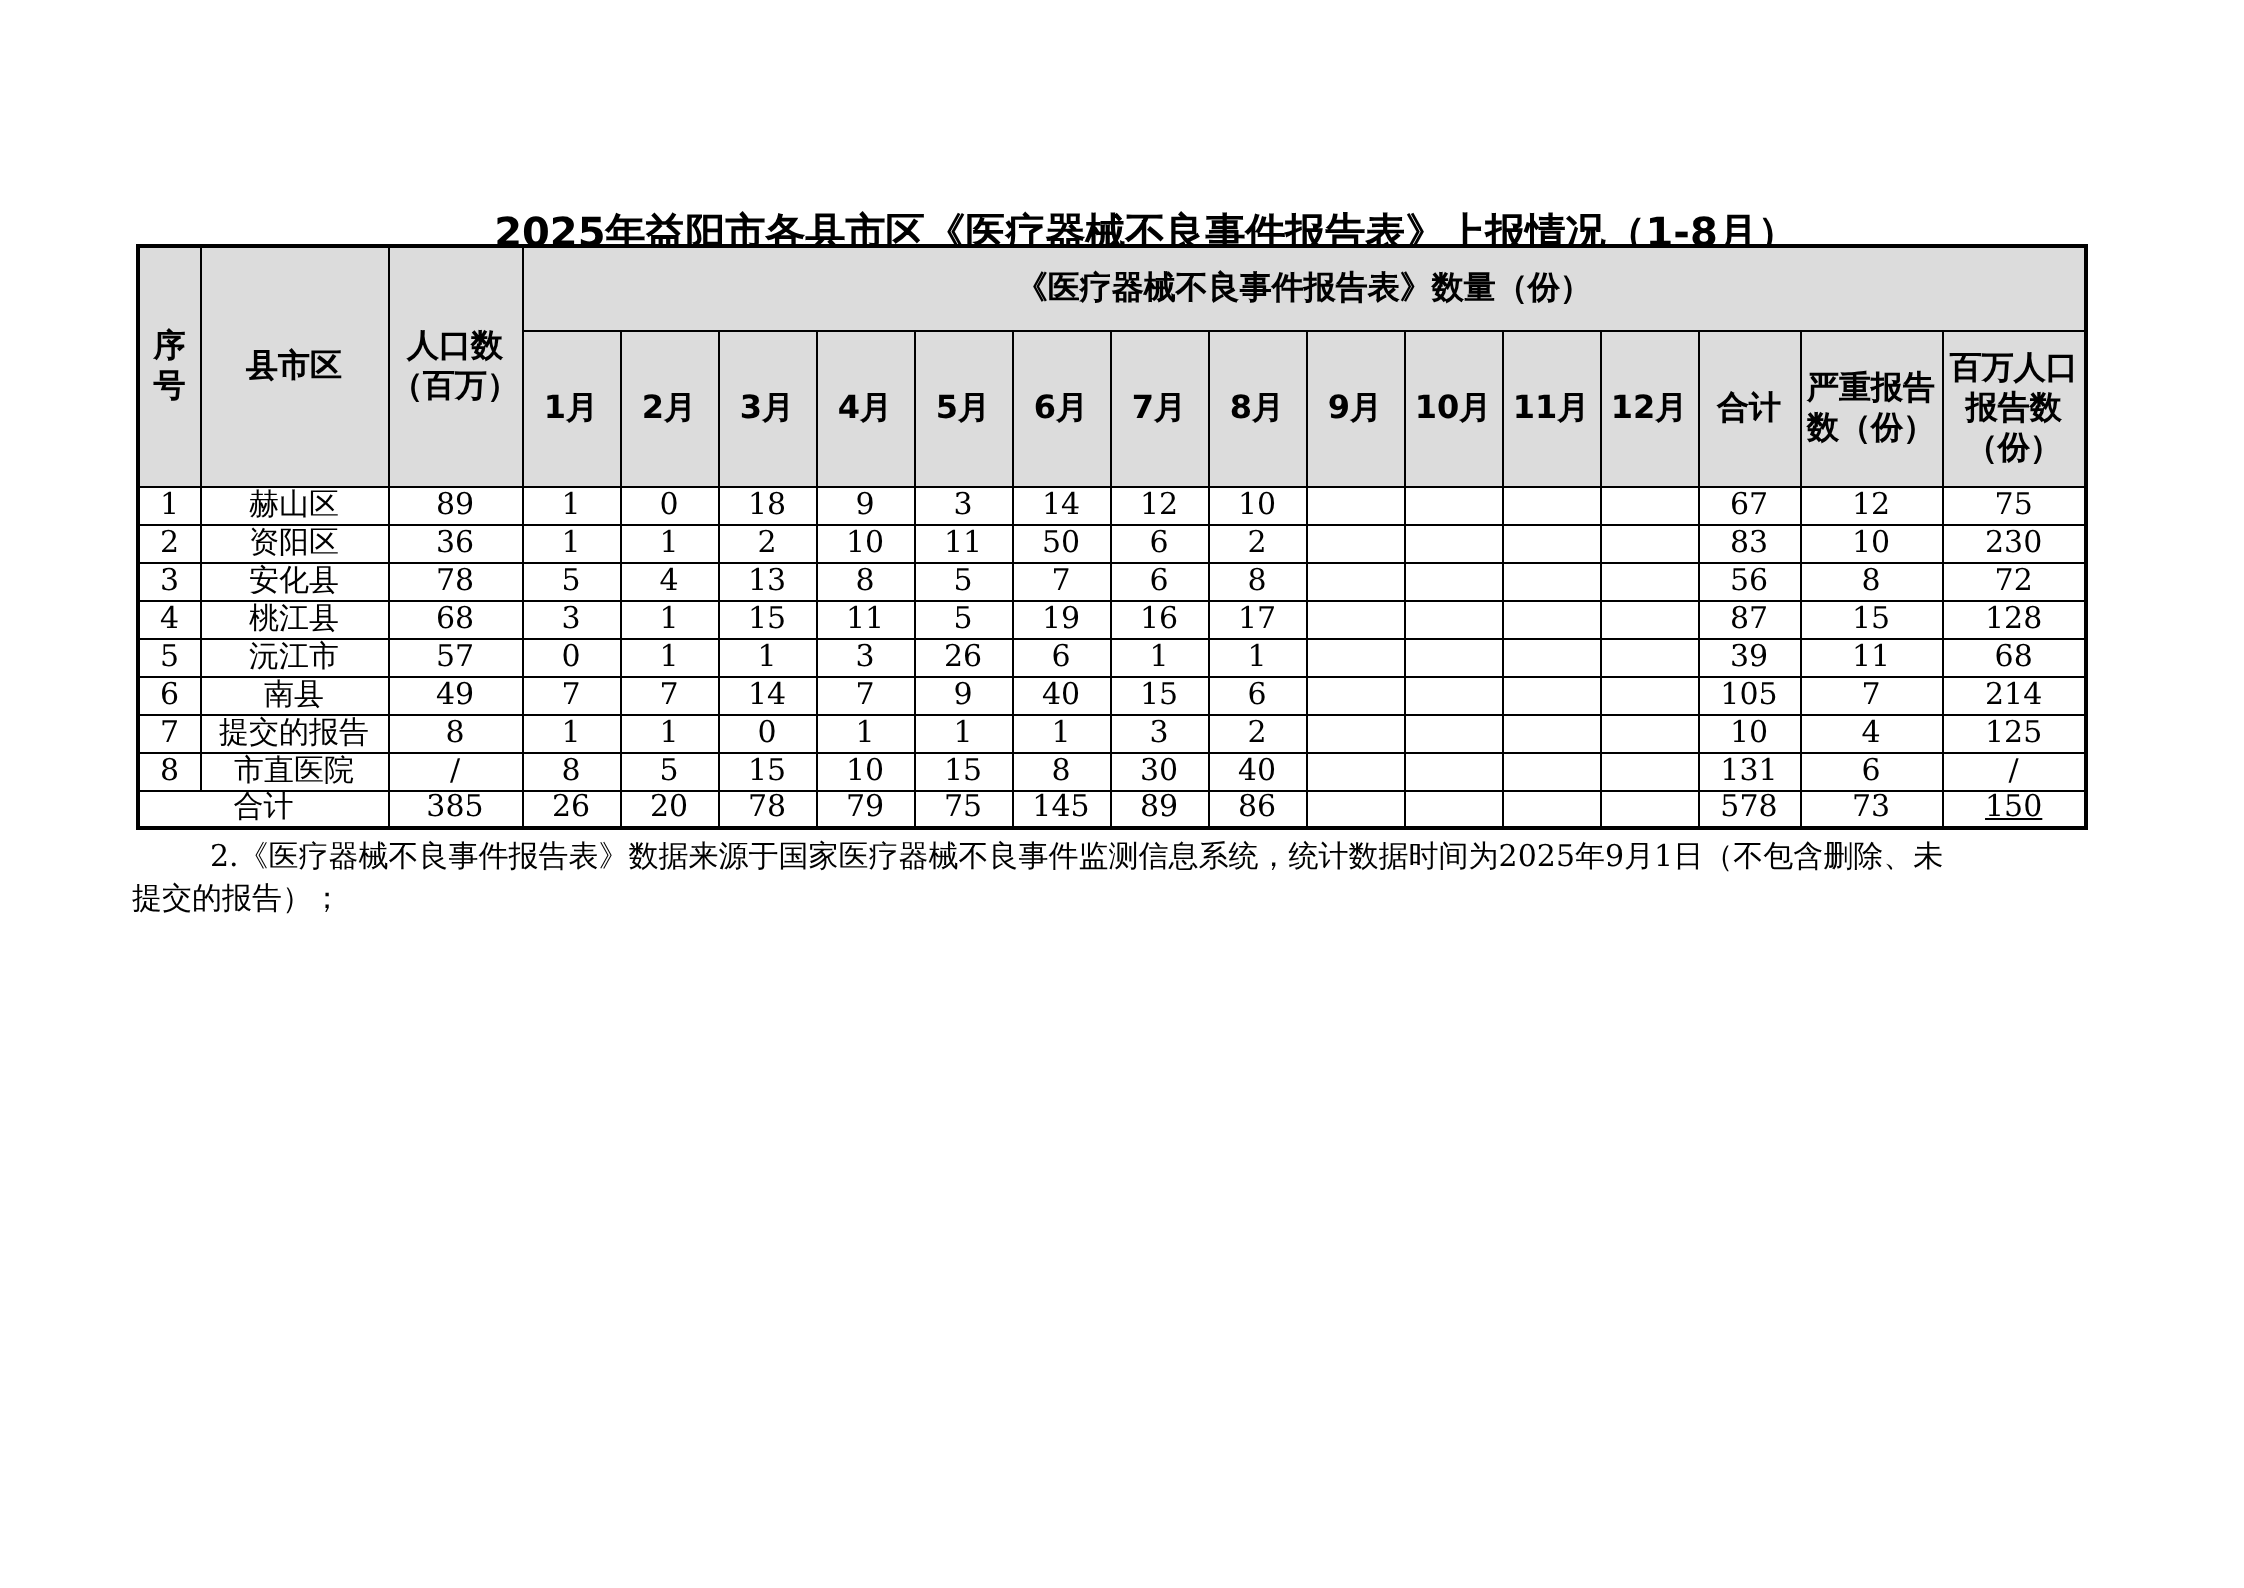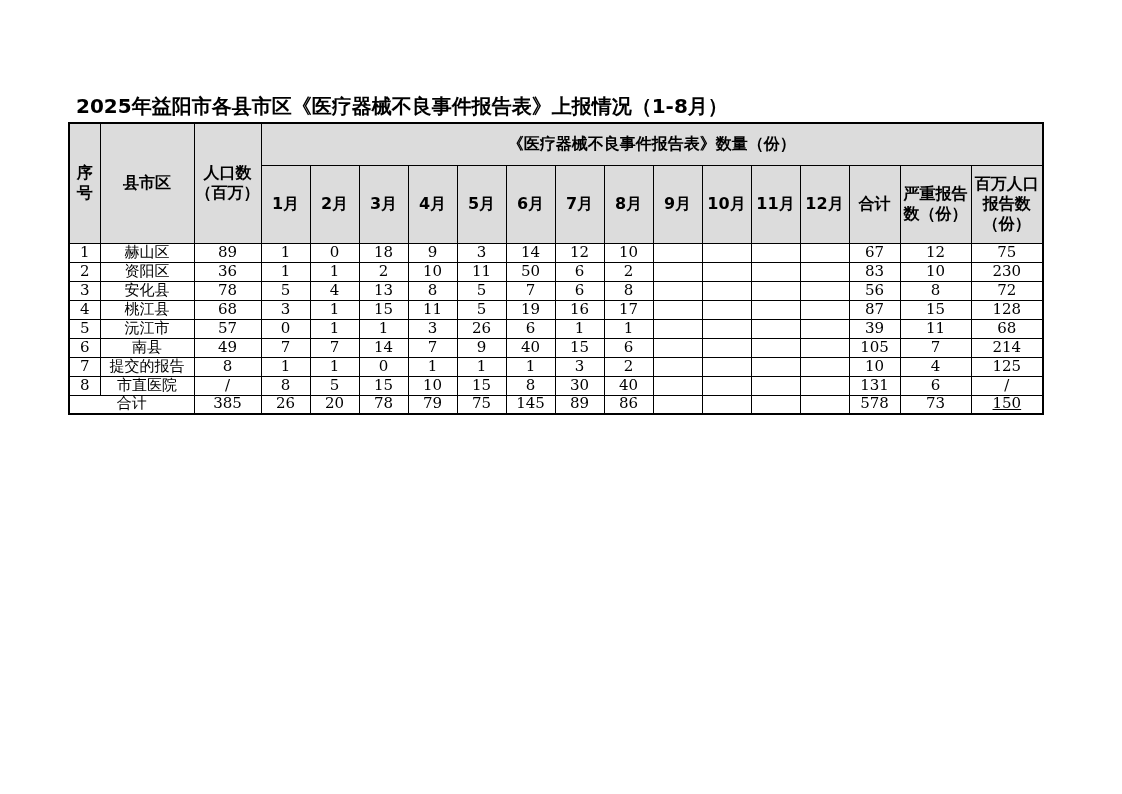--- a/index.html
+++ b/index.html
@@ -16,21 +16,22 @@
     width: 1122px;
     height: 794px;
     background: #ffffff;
     overflow: hidden;
   }
   .title {
     position: absolute;
     top: 85px;
     left: 68px;
     width: 974px;
-    margin: 8px;
+    margin: 18px;
+    text-align: center;
     font-size: 20px;
     font-weight: bold;
     font-family: "DejaVu Sans", "Liberation Sans", sans-serif;
     white-space: nowrap;
   }
   table.report-table {
     position: absolute;
     left: 68px;
     top: 122px;
     width: 974px;
@@ -303,15 +304,17 @@
           <td></td>
           <td></td>
           <td>578</td>
           <td>73</td>
           <td class="underline">150</td>
         </tr>
       </tbody>
   </table>
 
   <div class="notes">
+    <div class="note-line indent-a">2.《医疗器械不良事件报告表》数据来源于国家医疗器械不良事件监测信息系统，统计数据时间为2025年9月1日（不包含删除、未</div>
+    <div class="note-line">提交的报告）；</div>
   </div>
 
 </div>
 
 </body></html>

